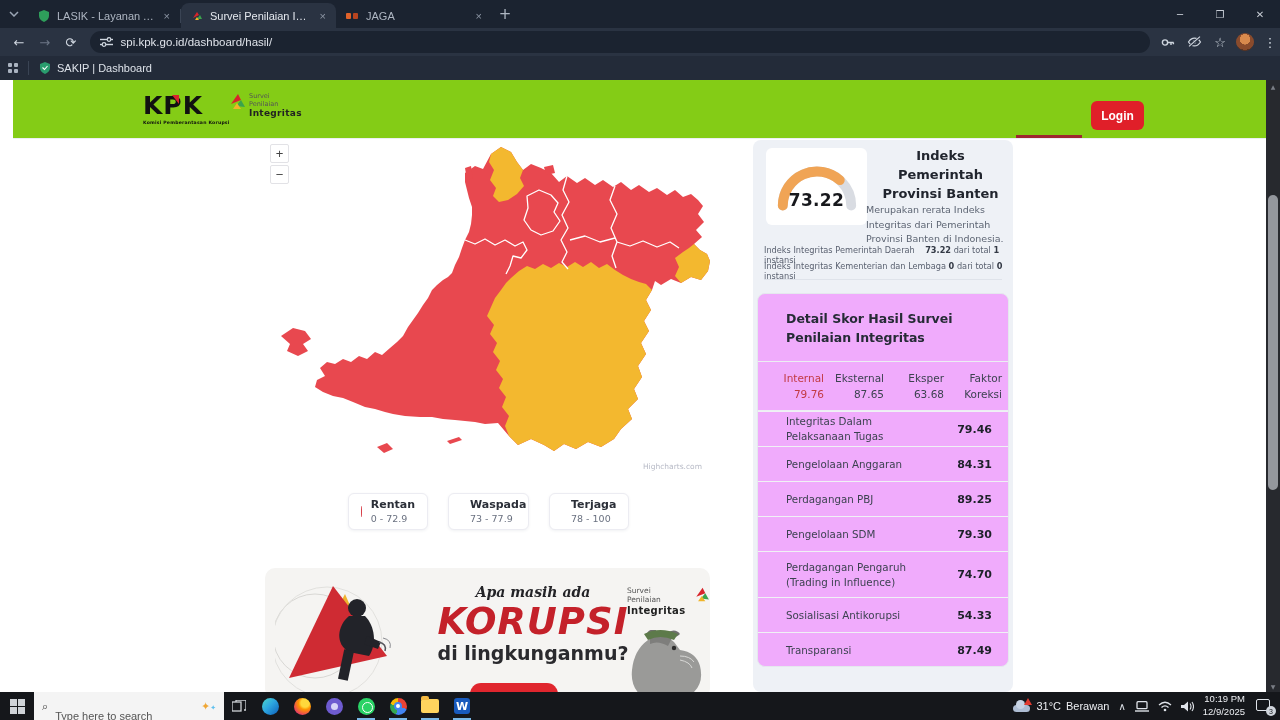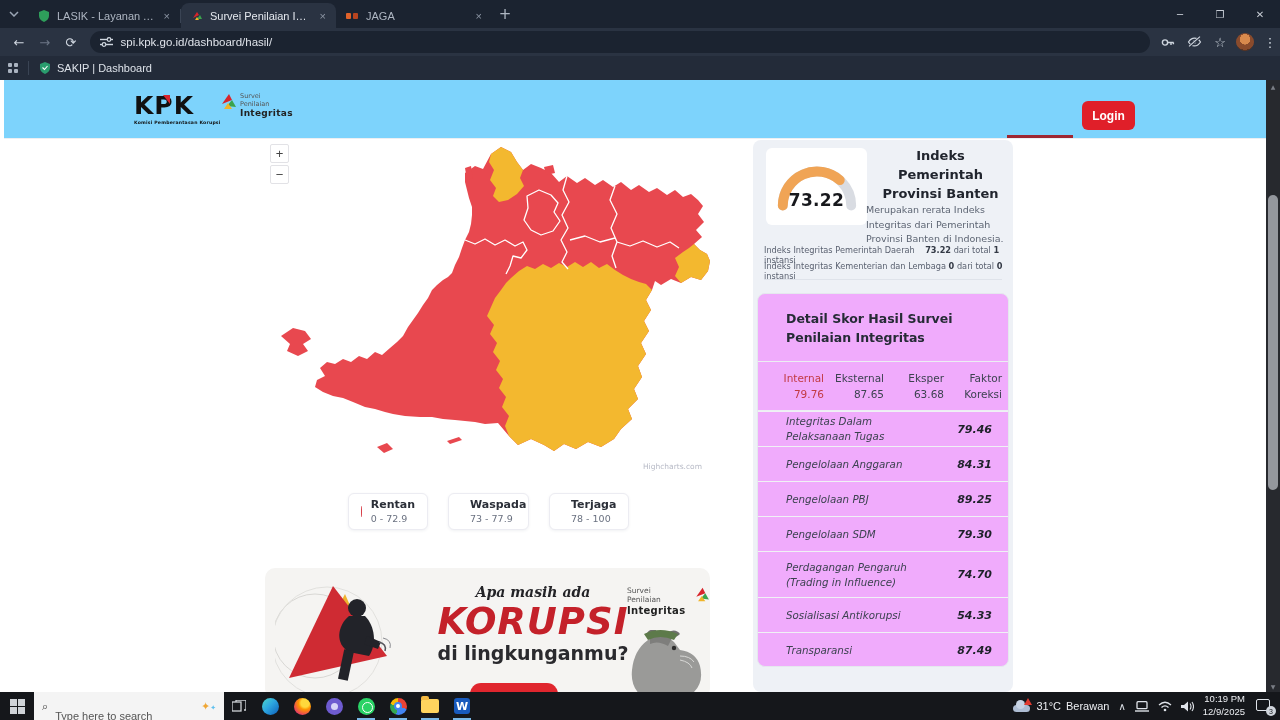--- a/index.html
+++ b/index.html
@@ -31,21 +31,21 @@
 
   .bookmarks { position:absolute; left:0; top:56px; width:1280px; height:24px; background:#232b39; display:flex; align-items:center; padding-left:8px; gap:10px; }
   .grid-ico { display:grid; grid-template-columns:4px 4px; grid-gap:2px; }
   .grid-ico i { width:4px; height:4px; background:#aab3c0; border-radius:1px; }
   .bm-divider { width:1px; height:14px; background:#3a4454; }
   .bm-item { display:flex; align-items:center; gap:6px; font:11px "Liberation Sans", sans-serif; color:#dde2e9; }
 
   
   .page { position:absolute; left:0; top:80px; width:1266px; height:612px; background:#fff; overflow:hidden; }
 
-  .site-header { position:absolute; left:4px; top:0; width:1266px; height:59px; background:#7dd3fc; border-bottom:1px solid #ecEFf3; }
+  .site-header { position:absolute; left:13px; top:0; width:1266px; height:59px; background:#84cc16; border-bottom:1px solid #ecEFf3; }
   .kpk-logo { position:absolute; left:130px; top:13px; }
   .kpk-word { font-weight:900; font-size:25px; letter-spacing:1px; color:#111; line-height:1; position:relative; }
   .kpk-word .red-cut { position:absolute; left:29px; top:2px; width:0; height:0; border-left:7px solid transparent; border-top:9px solid #d8242b; }
   .kpk-sub { font-size:4.6px; font-weight:700; color:#111; letter-spacing:.2px; margin-top:2px; }
   .spi-logo { position:absolute; left:210px; top:12px; display:flex; gap:4px; }
   .spi-lines { font-size:6.5px; color:#555; line-height:1.25; }
   .spi-lines b { font-size:9px; color:#222; letter-spacing:.3px; }
   .nav-item { position:absolute; left:1003px; top:0; width:66px; height:58px; display:flex; align-items:center; justify-content:center; font-size:13px; font-weight:600; color:#2b2b33; }
   .nav-underline { position:absolute; left:1003px; top:55px; width:66px; height:3px; background:#9e2630; }
   .login-btn { position:absolute; left:1078px; top:21px; width:53px; height:29px; background:#e01f29; color:#fff; font-size:12px; font-weight:600; border:none; border-radius:6px; display:flex; align-items:center; justify-content:center; }
@@ -72,21 +72,21 @@
   .panel-stat { position:absolute; left:11px; width:240px; font-size:8.2px; color:#5a6170; }
   .panel-stat b { color:#343a46; font-weight:700; }
   .stat1 { top:105px; } .stat2 { top:121px; }
   .panel-hr { position:absolute; left:11px; top:139px; width:238px; height:1px; background:#dfe3ea; }
 
   .table-card { position:absolute; left:4px; top:153px; width:252px; height:374px; background:#f0abfc; border:1px solid #e5e8ee; border-radius:8px; overflow:hidden; }
   .tc-title { padding:15px 18px 13px 28px; font-size:12.5px; font-weight:700; color:#262b36; line-height:1.55; border-bottom:1px solid #eceef3; }
   .tc-tabs { display:flex; border-bottom:1px solid #eceef3; padding:9px 6px 8px 6px; }
   .tc-tab { flex:1; text-align:right; font-size:10.5px; color:#3c4250; line-height:1.5; }
   .tc-tab.active { color:#c23a42; }
-  .tc-row { display:flex; align-items:center; justify-content:space-between; padding:0 16px 0 28px; border-top:1px solid #f0f1f5; min-height:35px;font-style:italic; }
+  .tc-row { display:flex; align-items:center; justify-content:space-between; padding:0 16px 0 28px; border-top:1px solid #f0f1f5; min-height:35px; }
   .tc-row:first-of-type { border-top:none; }
   .tc-row .lbl { font-size:10.3px; color:#3c4250; line-height:1.45; width:150px; }
   .tc-row .val { font-size:11px; font-weight:700; color:#1d2129; }
   .tc-row.tall { min-height:46px; }
 
   
   .banner { position:absolute; left:265px; top:488px; width:445px; height:130px; background:#f5f4f2; border-radius:10px; overflow:hidden; }
   .banner-line1 { position:absolute; left:168px; top:16px; width:200px; text-align:center; font:italic 600 14px "DejaVu Serif", serif; color:#232327; }
   .banner-line2 { position:absolute; left:150px; top:32px; width:236px; text-align:center; font-style:italic; font-weight:900; font-size:37px; letter-spacing:1px; color:#c4212a; }
   .banner-line3 { position:absolute; left:160px; top:74px; width:216px; text-align:center; font-size:19px; font-weight:600; color:#2a2a2e; }
@@ -352,21 +352,21 @@
         </div>
         <div class="tc-row">
           <span class="lbl">Integritas Dalam Pelaksanaan Tugas</span>
           <span class="val">79.46</span>
         </div>
         <div class="tc-row">
           <span class="lbl">Pengelolaan Anggaran</span>
           <span class="val">84.31</span>
         </div>
         <div class="tc-row">
-          <span class="lbl">Pengelolaan PBJ</span>
+          <span class="lbl">Perdagangan PBJ</span>
           <span class="val">89.25</span>
         </div>
         <div class="tc-row">
           <span class="lbl">Pengelolaan SDM</span>
           <span class="val">79.30</span>
         </div>
         <div class="tc-row tall">
           <span class="lbl">Perdagangan Pengaruh (Trading in Influence)</span>
           <span class="val">74.70</span>
         </div>

